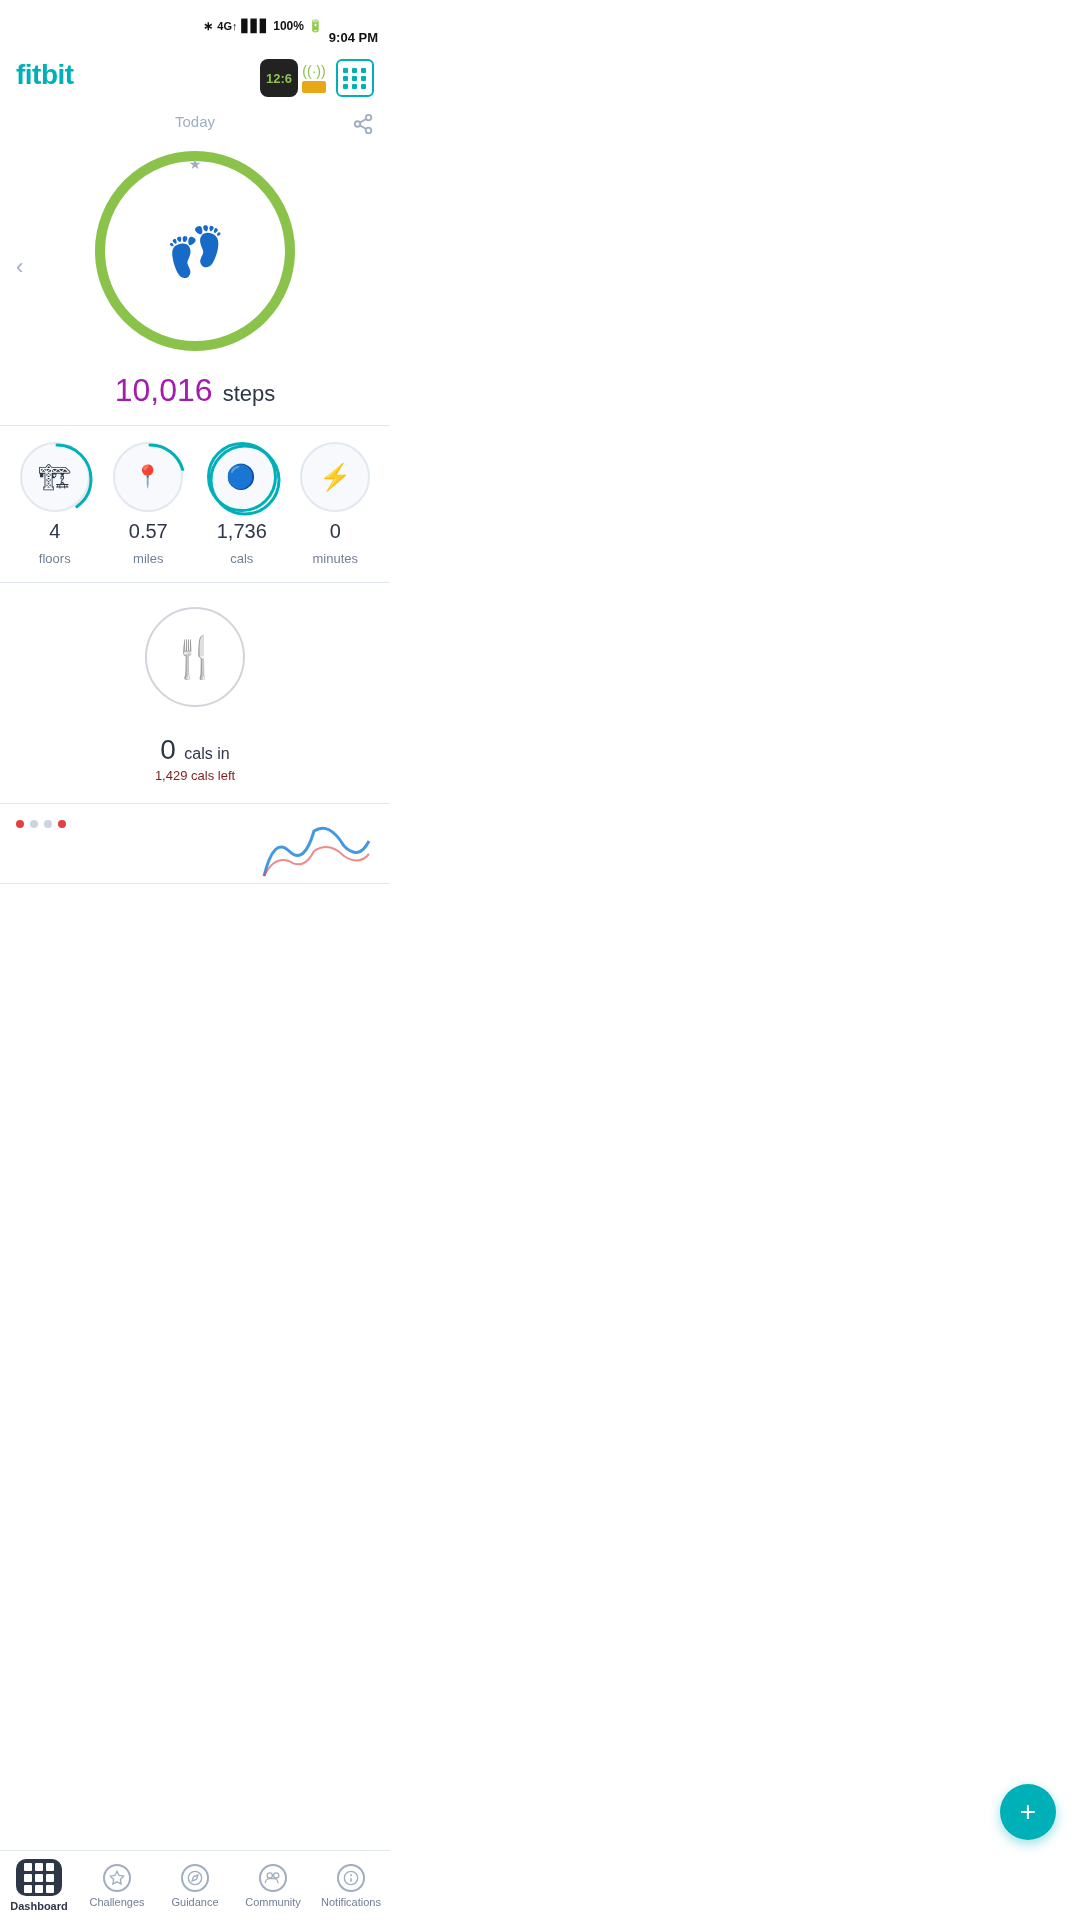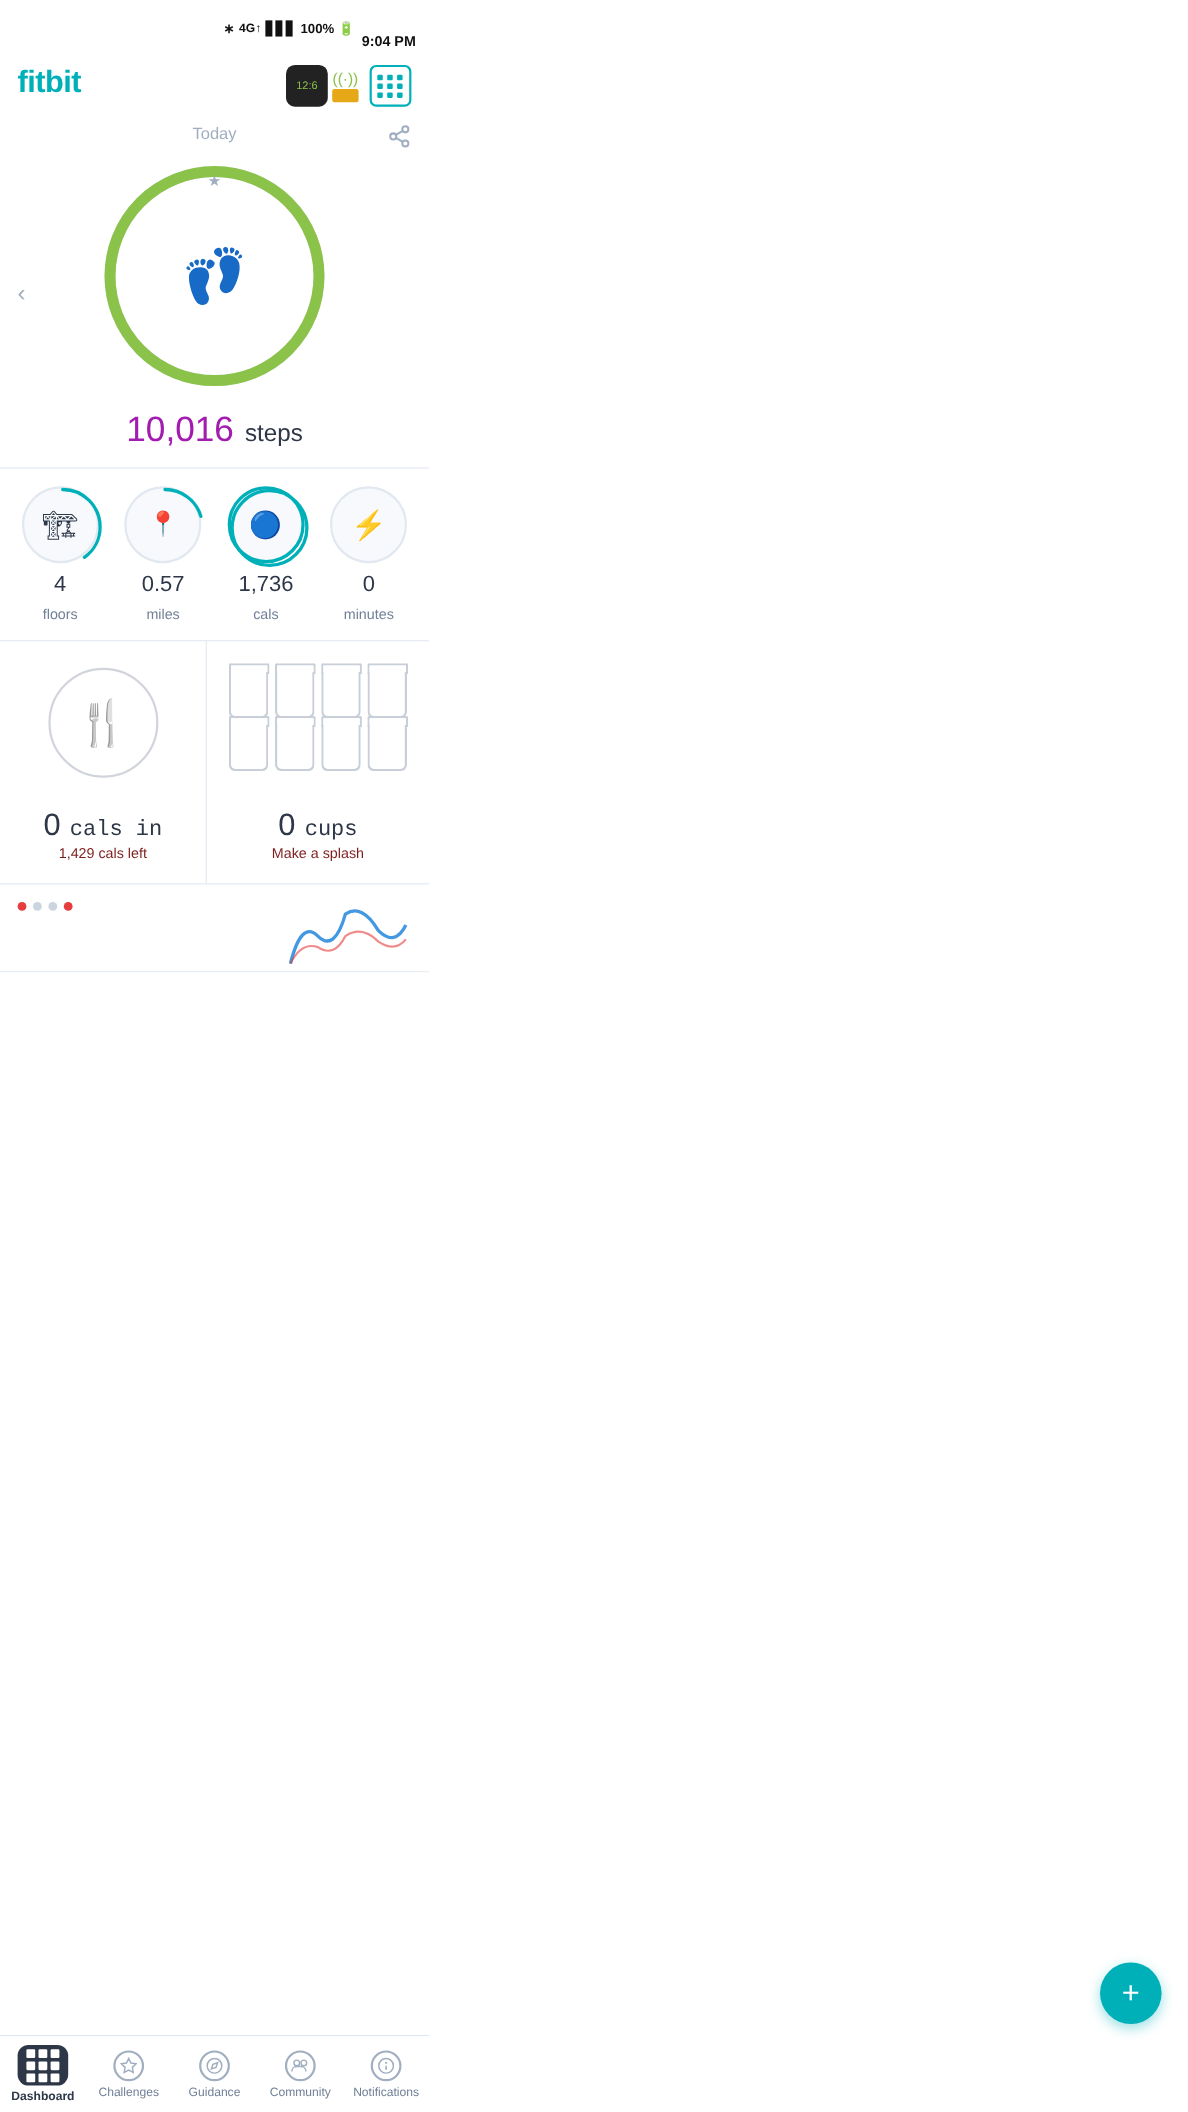--- a/index.html
+++ b/index.html
@@ -287,24 +287,23 @@
     }
     .tile-stat {
       text-align: center;
     }
     .tile-number {
       font-size: 28px;
       font-weight: 300;
       color: #2d3748;
     }
     .tile-unit {
-      font-size: 20px;
+      font-size: 16px;
       color: #2d3748;
       margin-left: 4px;
-      font-family: Liberation Mono, monospace;
     }
     .tile-sub {
       font-size: 13px;
       color: #7f1d1d;
       margin-top: 2px;
     }
 
     
     .partial-section {
       display: flex;
@@ -418,21 +417,21 @@
   </div>
   <span class="time">9:04 PM</span>
 </div>
 
 <div class="header">
   <div class="fitbit-logo">fitbit</div>
   <div class="header-right">
 
     <div style="display:flex;align-items:center;gap:4px;">
       <div class="device-icon">
-        <span style="font-size:10px;color:#8bc34a;font-weight:400;">12:6</span>
+        <span style="font-size:13px;color:#8bc34a;font-weight:700;">12:6</span>
       </div>
       <div class="device-signal">
         <span class="signal-waves">((·))</span>
         <div class="battery-small"></div>
       </div>
     </div>
 
     <div class="menu-icon">
       <div class="menu-dots-grid">
         <div class="menu-dot"></div>
@@ -536,39 +535,20 @@
       </div>
       <div class="tile-stat">
         <div>
           <span class="tile-number">0</span>
           <span class="tile-unit">cals in</span>
         </div>
         <div class="tile-sub">1,429 cals left</div>
       </div>
     </div>
 
-    <div class="tile">
-      <div class="water-glasses">
-        <div class="glass"></div>
-        <div class="glass"></div>
-        <div class="glass"></div>
-        <div class="glass"></div>
-        <div class="glass"></div>
-        <div class="glass"></div>
-        <div class="glass"></div>
-        <div class="glass"></div>
-      </div>
-      <div class="tile-stat">
-        <div>
-          <span class="tile-number">0</span>
-          <span class="tile-unit">cups</span>
-        </div>
-        <div class="tile-sub">Make a splash</div>
-      </div>
-    </div>
   </div>
 
   <div class="partial-section">
     <div class="dots-row">
       <div class="dot" style="background:#e53e3e;"></div>
       <div class="dot" style="background:#cbd5e0;"></div>
       <div class="dot" style="background:#cbd5e0;"></div>
       <div class="dot" style="background:#e53e3e;"></div>
     </div>
     <div>

